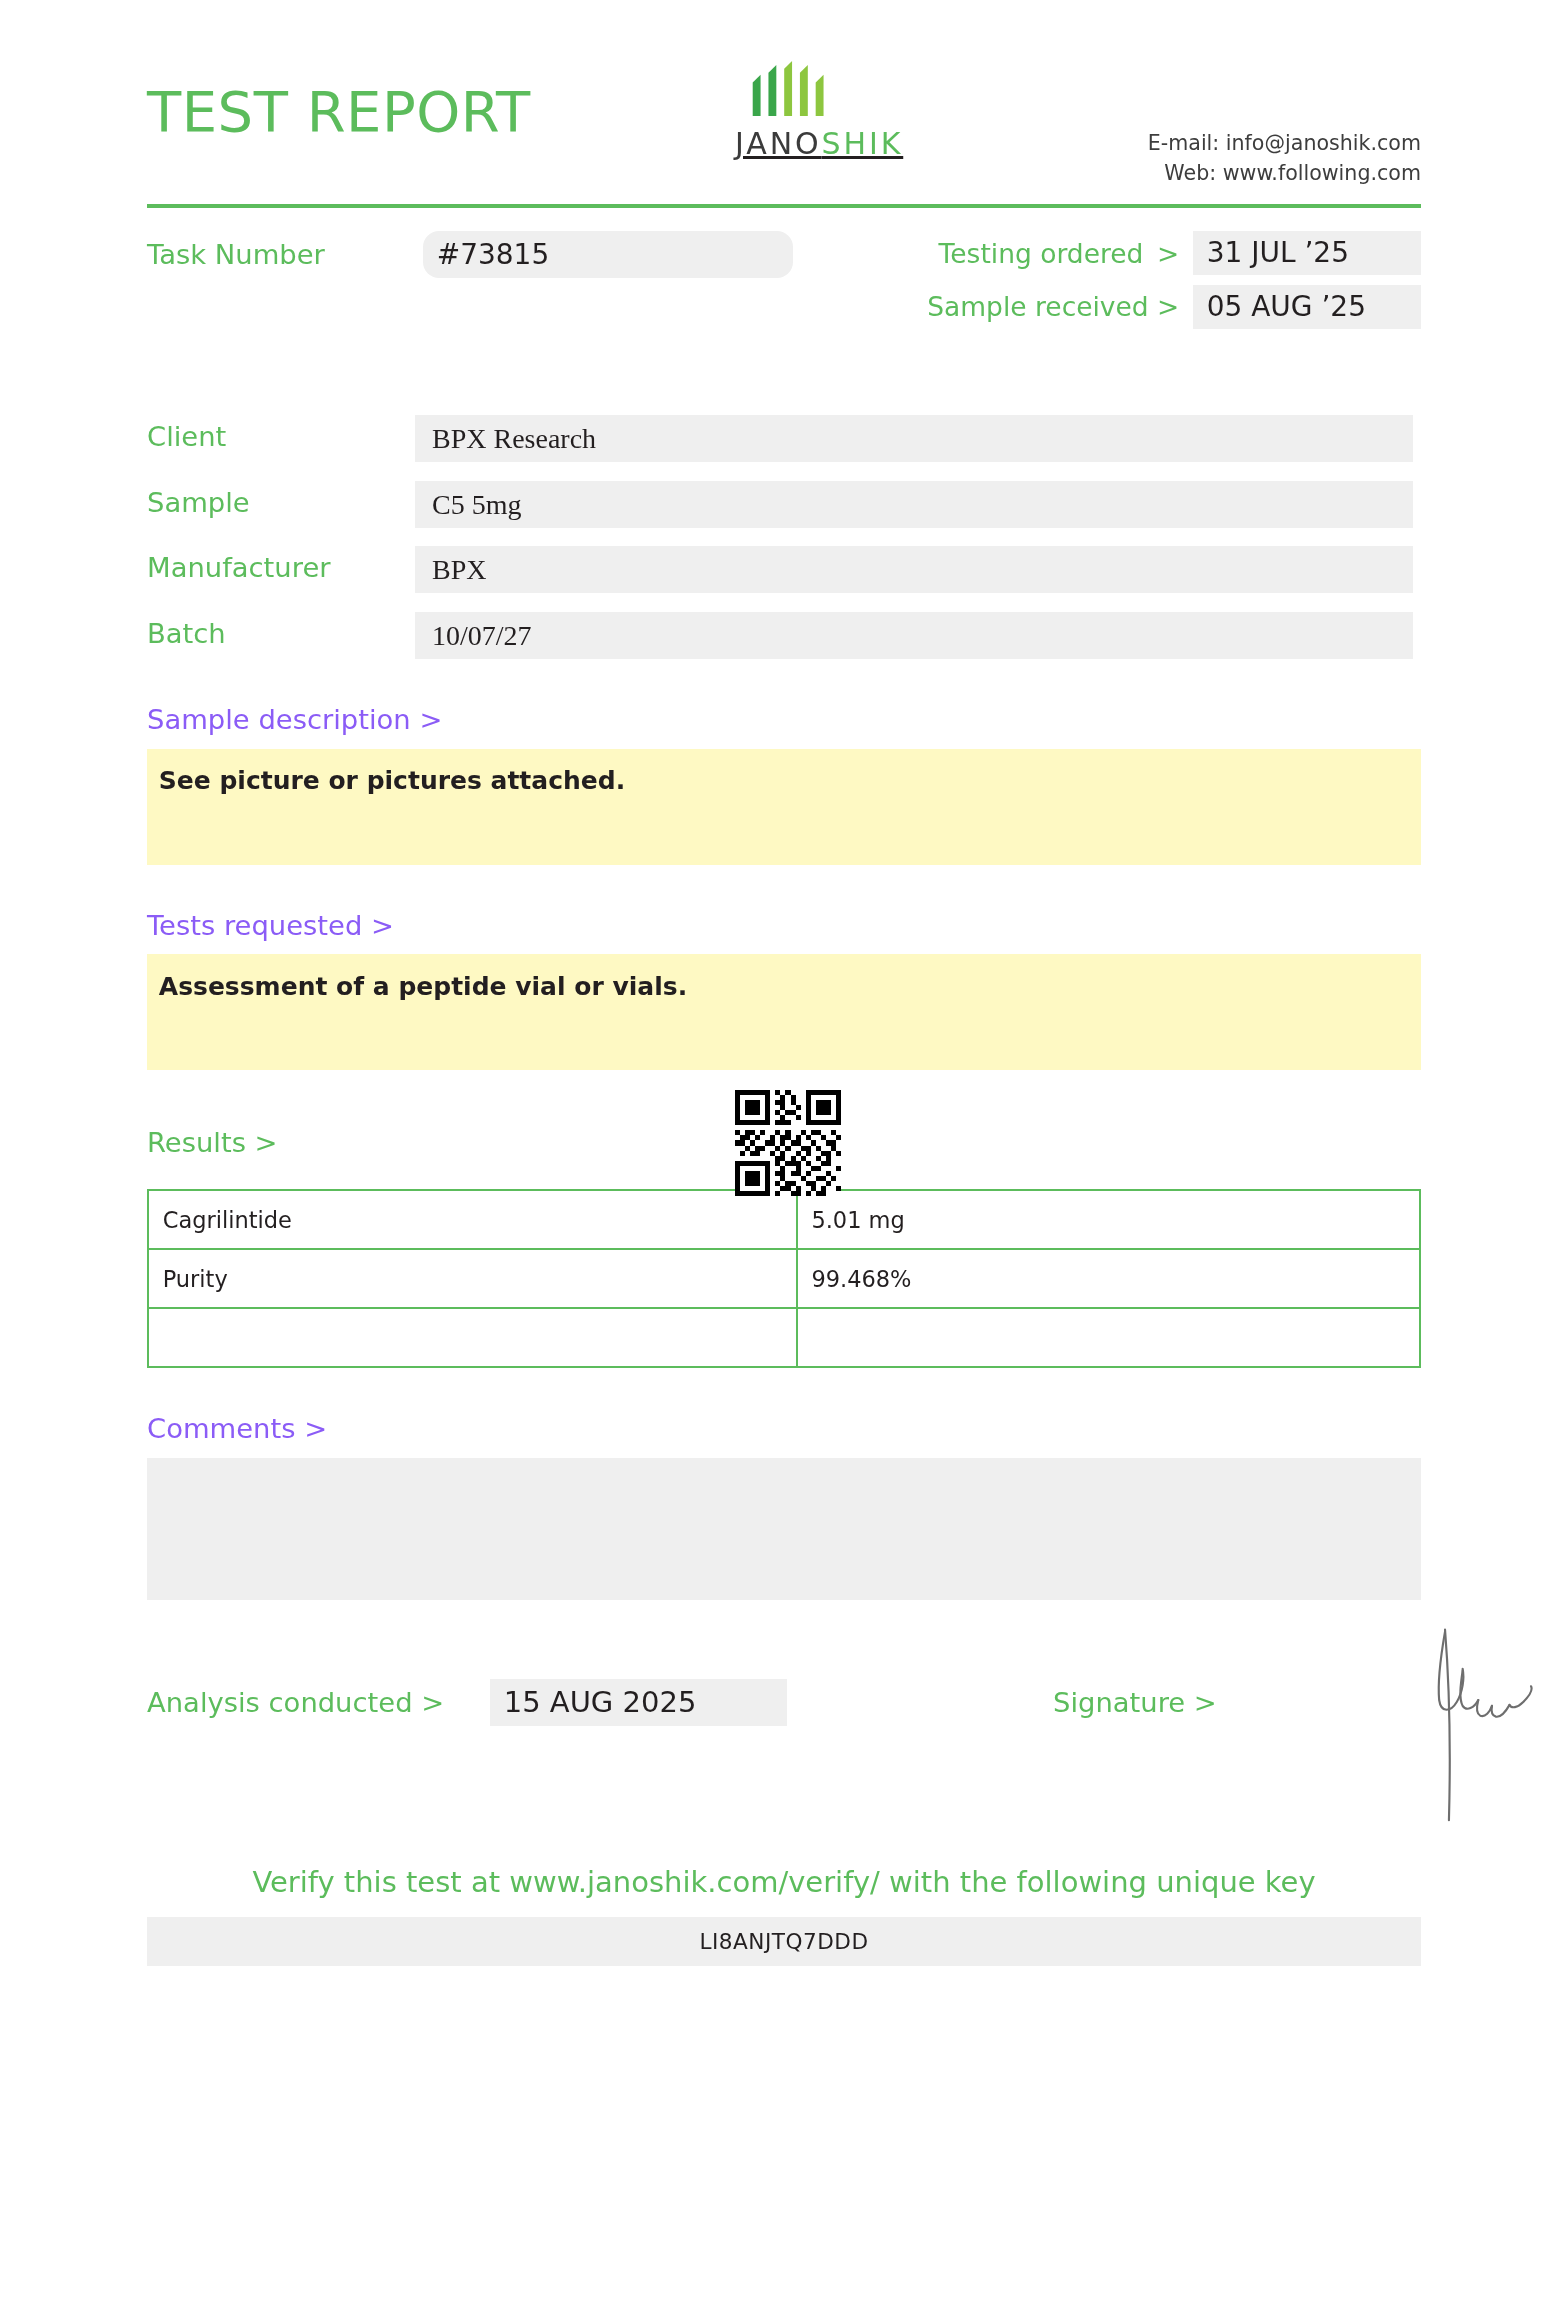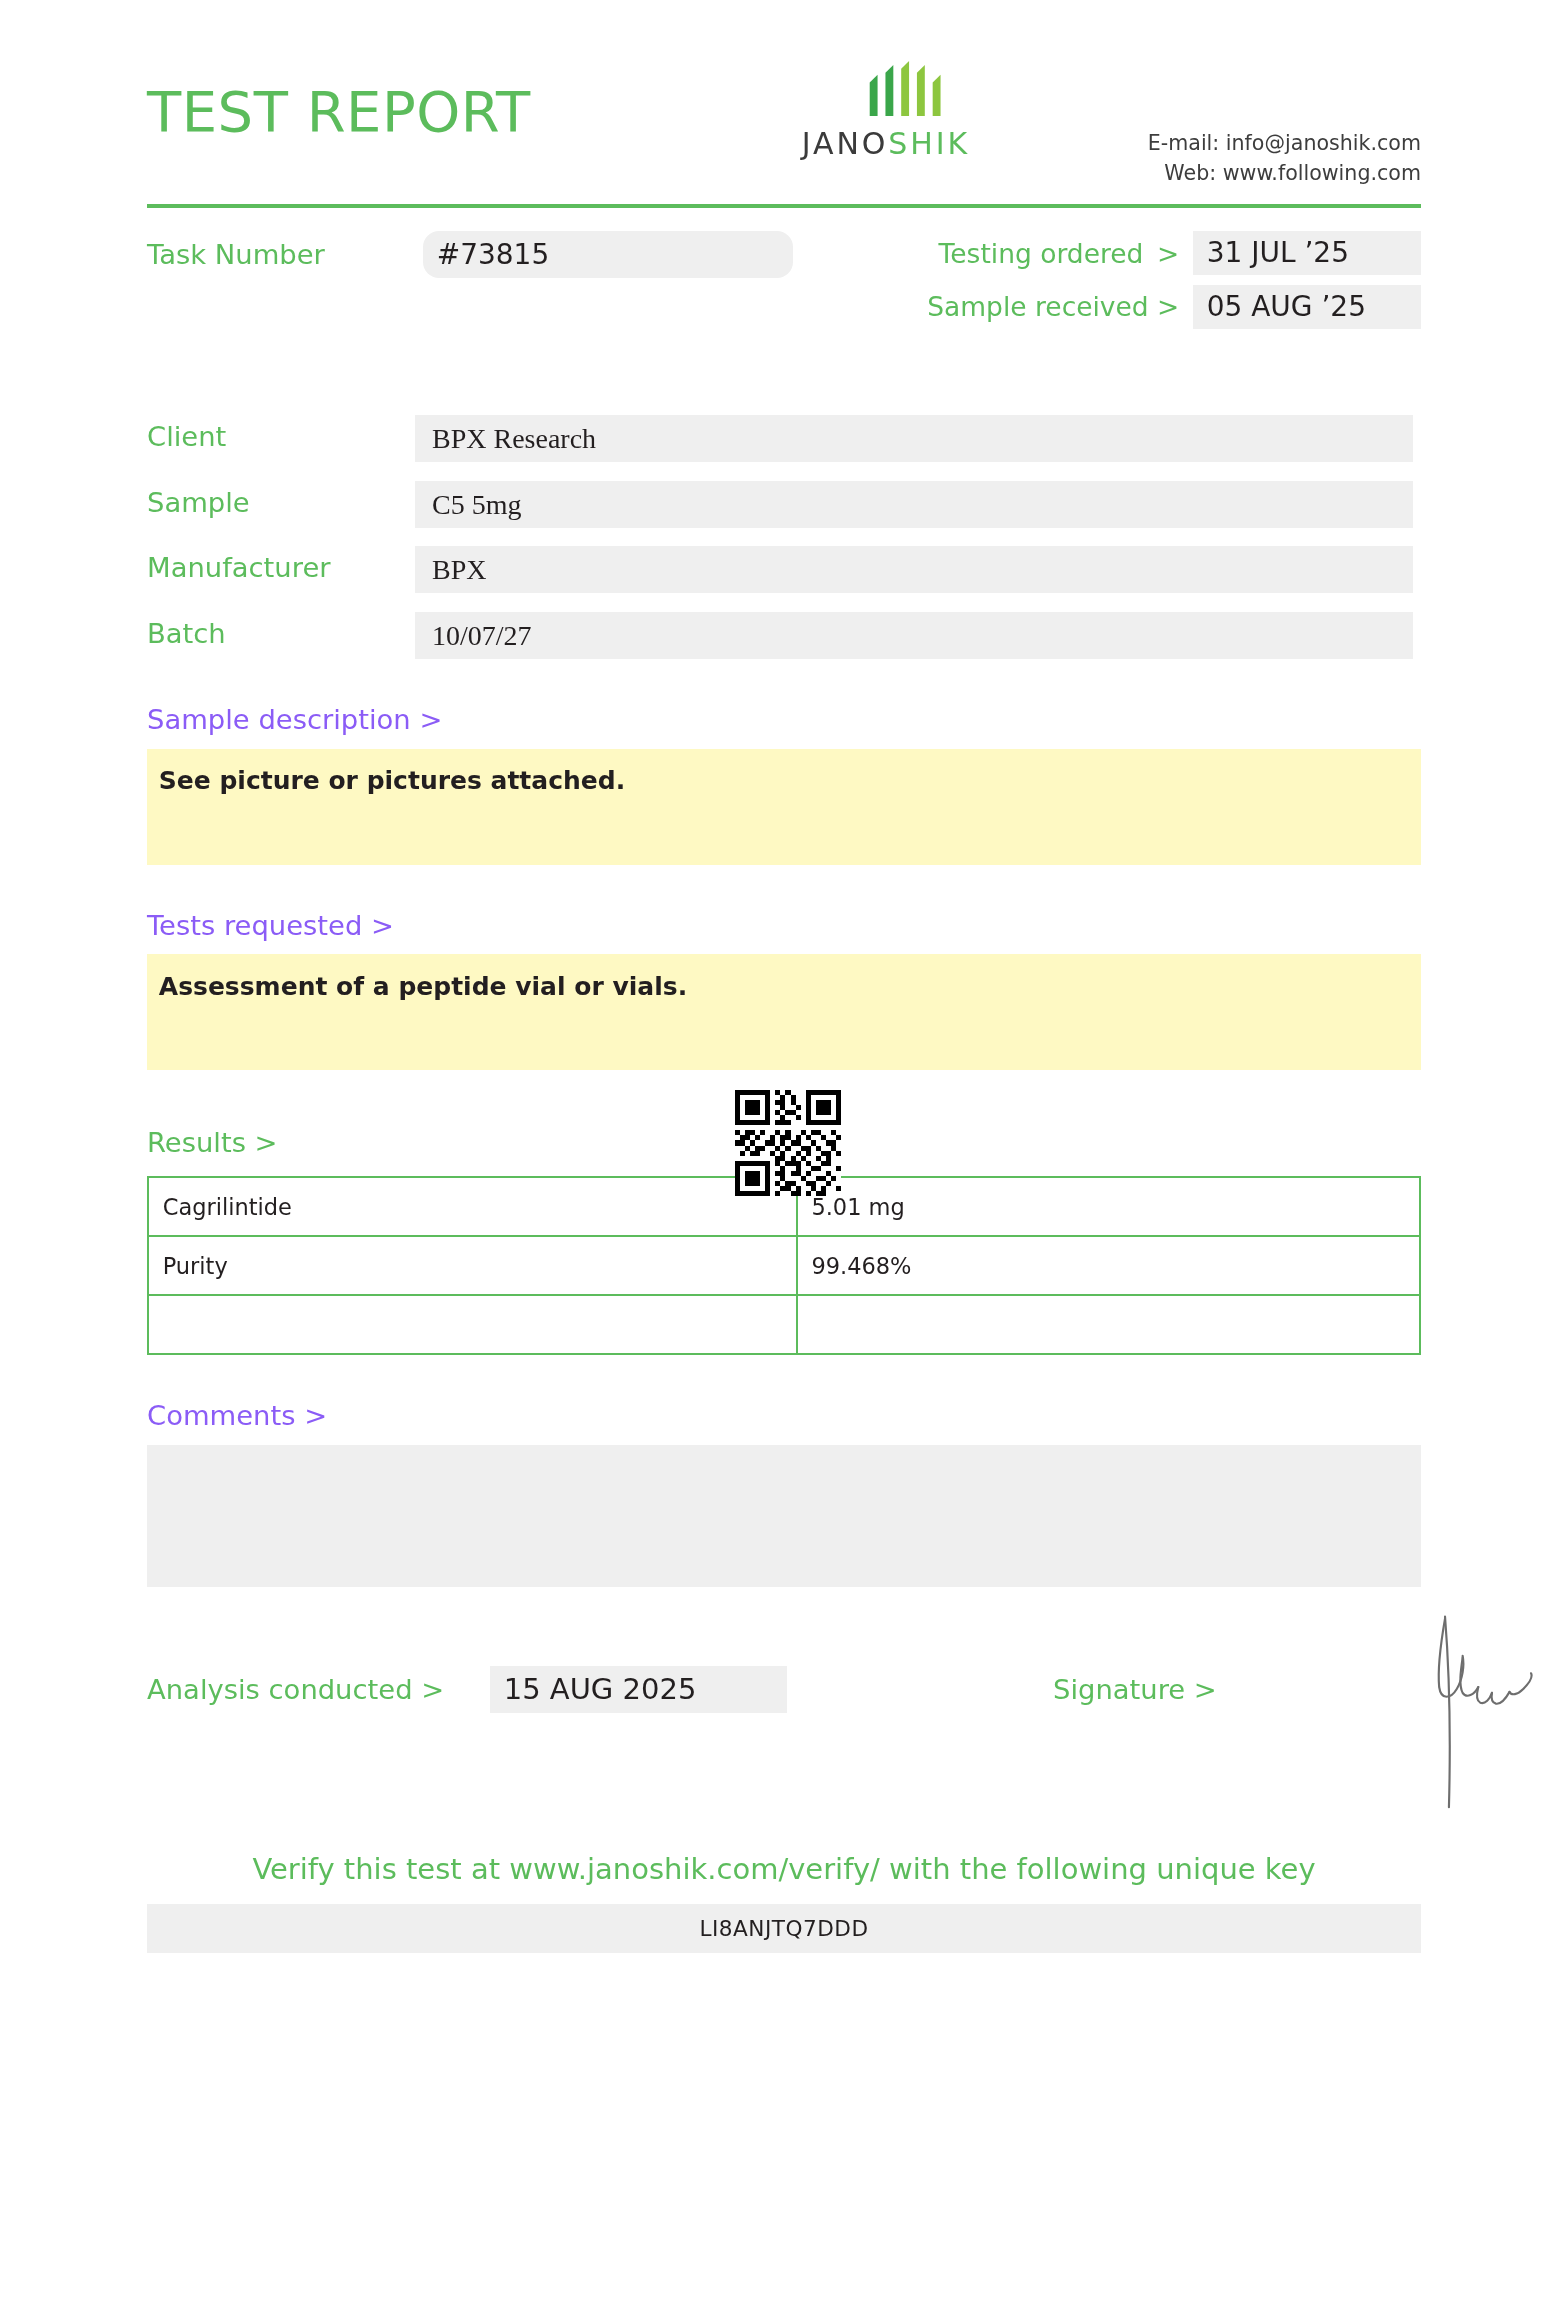--- a/index.html
+++ b/index.html
@@ -37,21 +37,22 @@
     color: #5cbc5c;
     letter-spacing: 0.5px;
     line-height: 1;
     margin-top: 27.4px;
   }
   .logo-wrap {
     position: absolute;
     left: 588px;
     top: 59px;
     width: 235px;
-    text-align: right;
+    text-align: left;
+    text-decoration: underline;
   }
   .logo-mark {
     height: 61px;
     margin-bottom: 2px;
   }
   .logo-text {
     font-size: 30px;
     letter-spacing: 2.9px;
     font-weight: 400;
   }
@@ -201,21 +202,21 @@
     position: absolute;
     left: 588px;
     top: -25.5px;
     width: 106px;
     height: 106px;
   }
   table.results {
     border-collapse: collapse;
     width: 100%;
     table-layout: fixed;
-    margin-top: 2px;
+    margin-top: 15px;
     border-radius: 6px;
   }
   table.results td {
     border: 2px solid #5cbc5c;
     height: 55px;
     font-size: 22.5px;
     padding-left: 13.7px;
     vertical-align: middle;
   }
   table.results td.col1 { width: 632px; }

